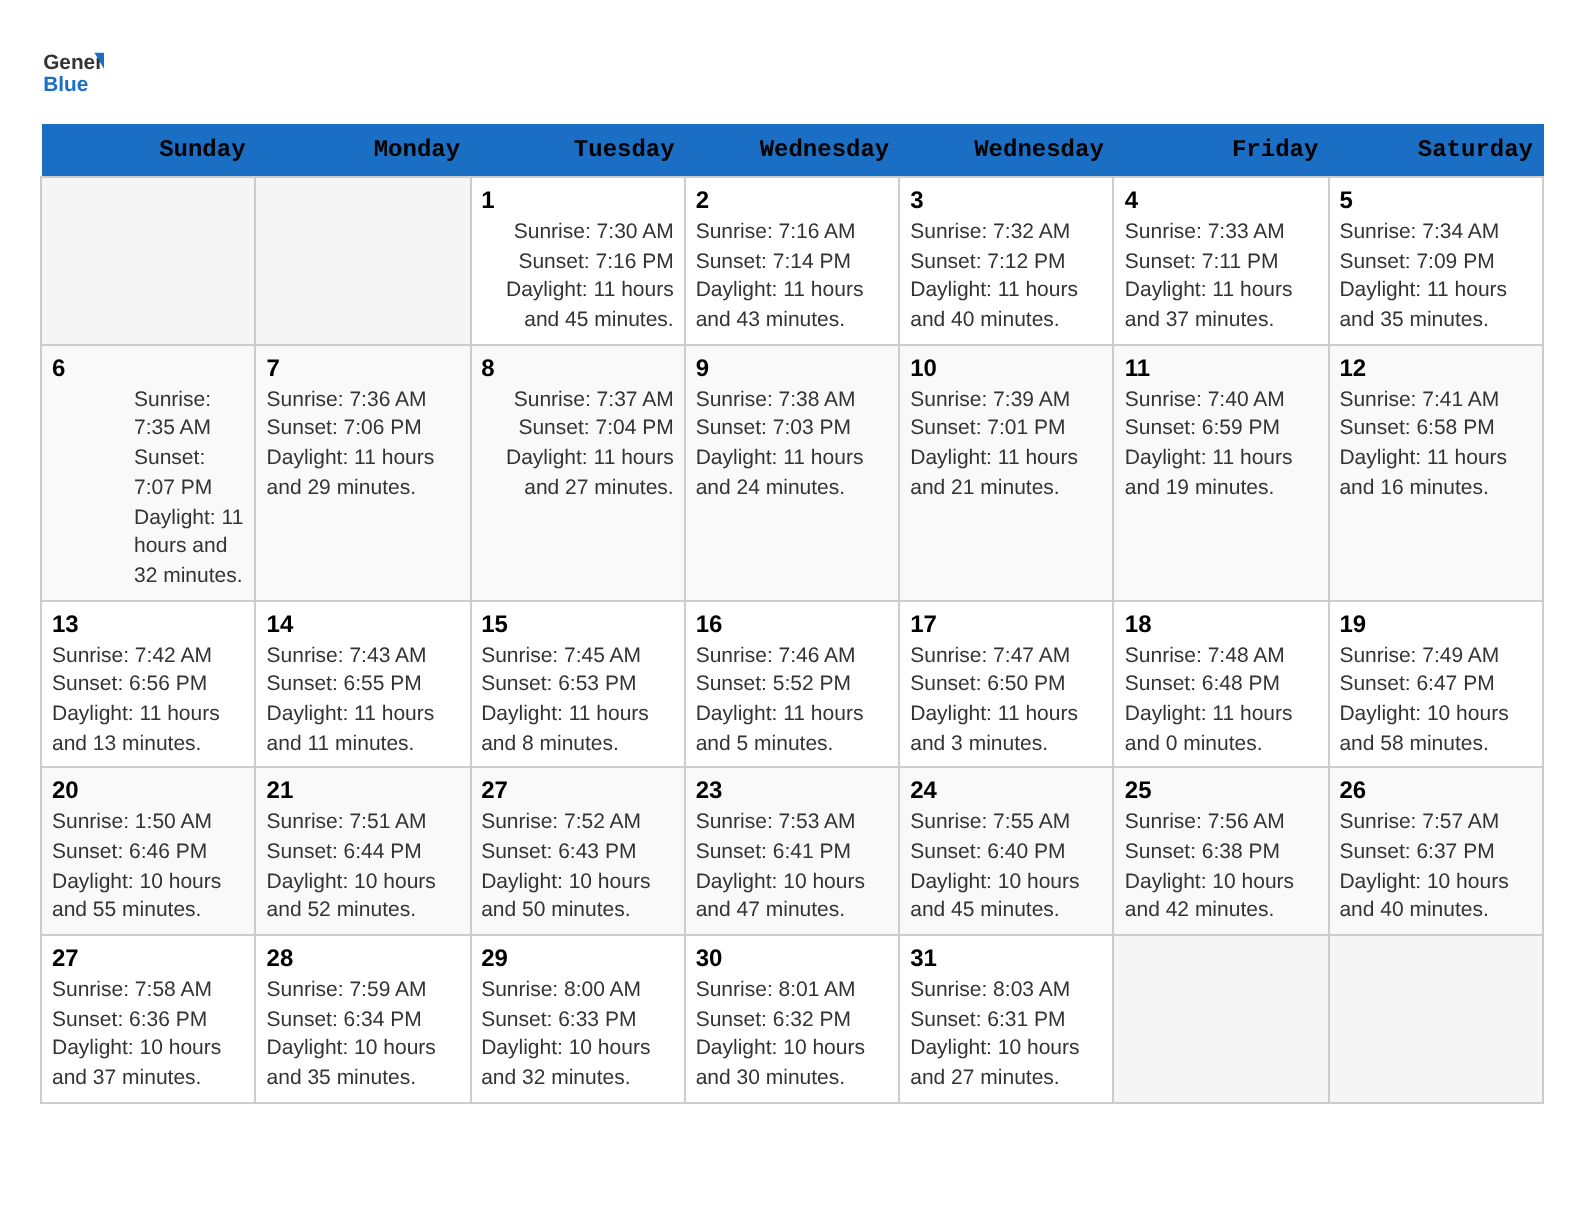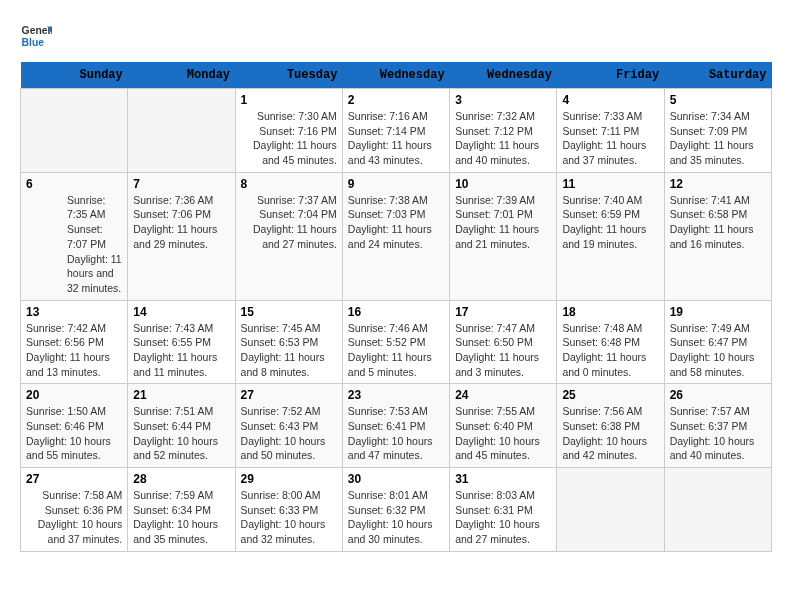--- a/index.html
+++ b/index.html
@@ -268,21 +268,21 @@
         <td>
           <div class="day-num">26</div>
           <div class="day-info" style="white-space: pre-line;">Sunrise: 7:57 AM
 Sunset: 6:37 PM
 Daylight: 10 hours and 40 minutes.</div>
         </td>
       </tr>
       <tr>
         <td>
           <div class="day-num">27</div>
-          <div class="day-info" style="white-space: pre-line; text-align: right;">Sunrise: 7:58 AM
+          <div class="day-info" style="white-space: pre-line;">Sunrise: 7:58 AM
 Sunset: 6:36 PM
 Daylight: 10 hours and 37 minutes.</div>
         </td>
         <td>
           <div class="day-num">28</div>
           <div class="day-info" style="white-space: pre-line;">Sunrise: 7:59 AM
 Sunset: 6:34 PM
 Daylight: 10 hours and 35 minutes.</div>
         </td>
         <td>

